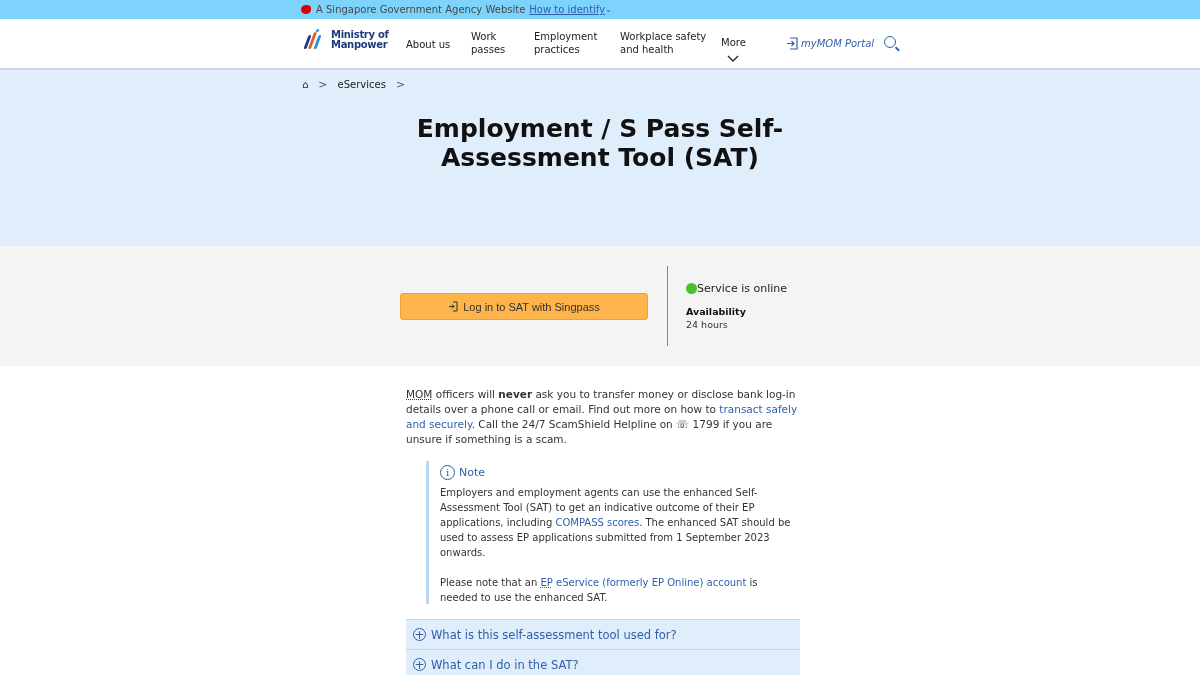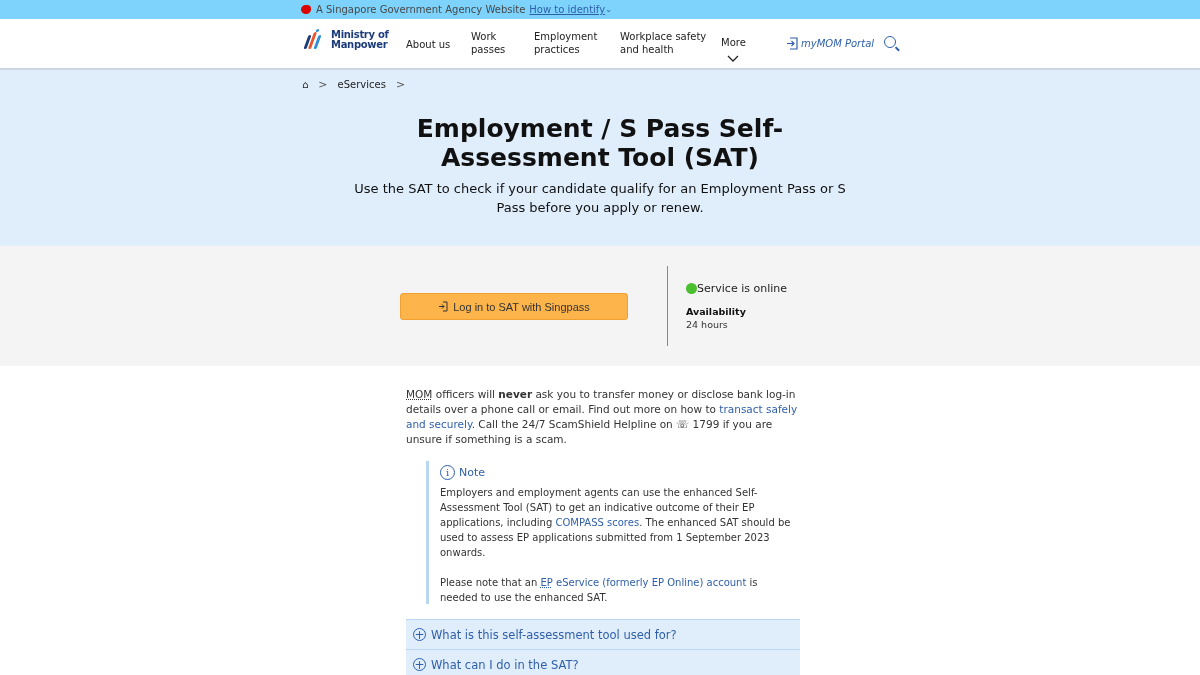--- a/index.html
+++ b/index.html
@@ -17,21 +17,21 @@
   .nav-item { position: absolute; font-size: 10px; color: #222; line-height: 13px; font-weight: 500; }
   .mymom { position: absolute; left: 786px; top: 18px; font-size: 10px; color: #2f5faa; font-style: italic; display: flex; align-items: center; gap: 3px; }
   .search { position: absolute; left: 884px; top: 17px; width: 12px; height: 12px; border: 1.5px solid #2f5faa; border-radius: 50%; }
   .search::after { content: ""; position: absolute; width: 5px; height: 1.5px; background: #2f5faa; right: -5px; bottom: -2px; transform: rotate(45deg); }
   .hero { background: #e0eefc; height: 176px; position: relative; }
   .crumb { position: absolute; left: 302px; top: 8px; font-size: 10px; color: #222; display: flex; gap: 10px; align-items: center; }
   .crumb .sep { color: #555; font-size: 11px; }
   .hero h1 { position: absolute; top: 44px; left: 340px; width: 520px; text-align: center; font-size: 25px; line-height: 29px; font-weight: bold; color: #111; }
   .hero p { position: absolute; top: 109px; left: 340px; width: 520px; text-align: center; font-size: 13px; line-height: 19px; color: #111; }
   .service { background: #f4f4f4; height: 120px; position: relative; }
-  .login-btn { position: absolute; left: 400px; top: 47px; width: 228px; height: 27px; background: #fdb44a; border: 1px solid #f0a030; border-radius: 3px; font-size: 11px; color: #333; display: flex; align-items: center; justify-content: center; gap: 4px; cursor: pointer; }
+  .login-btn { position: absolute; left: 400px; top: 47px; width: 248px; height: 27px; background: #fdb44a; border: 1px solid #f0a030; border-radius: 3px; font-size: 11px; color: #333; display: flex; align-items: center; justify-content: center; gap: 4px; cursor: pointer; }
   .vline { position: absolute; left: 667px; top: 20px; width: 1px; height: 80px; background: #888; }
   .status { position: absolute; left: 686px; top: 36px; font-size: 11px; color: #222; display: flex; align-items: center; gap: 0; }
   .status .dot { width: 11px; height: 11px; border-radius: 50%; background: #4ac02e; }
   .avail-label { position: absolute; left: 686px; top: 60px; font-size: 9.5px; font-weight: bold; color: #111; }
   .avail-val { position: absolute; left: 686px; top: 73px; font-size: 9.5px; color: #333; }
   .content { position: relative; }
   .scam { position: absolute; left: 406px; top: 21px; width: 395px; font-size: 10.5px; line-height: 15px; color: #333; }
   .scam .abbr { text-decoration: underline dotted; }
   .scam a { color: #2f5faa; }
   .note { position: absolute; left: 426px; top: 95px; width: 370px; height: 143px; border-left: 3px solid #b9d7f3; padding-left: 11px; }
@@ -96,21 +96,20 @@
 </header>
 
 <section class="hero">
   <div class="crumb">
     <span>⌂</span>
     <span class="sep">&gt;</span>
     <a>eServices</a>
     <span class="sep">&gt;</span>
   </div>
   <h1>Employment / S Pass Self-Assessment Tool (SAT)</h1>
-  <p>Use the SAT to check if your candidate qualify for an Employment Pass or S Pass before you apply or renew.</p>
 </section>
 
 <section class="service">
   <button class="login-btn">
     <svg width="11" height="11" viewBox="0 0 11 11">
         <path d="M5 1 H9 V10 H5" stroke="#333" stroke-width="1" fill="none"></path>
         <path d="M1 5.5 H6 M4 3.5 L6 5.5 L4 7.5" stroke="#333" stroke-width="1" fill="none"></path>
       </svg>
     <span>Log in to SAT with Singpass</span>
   </button>

